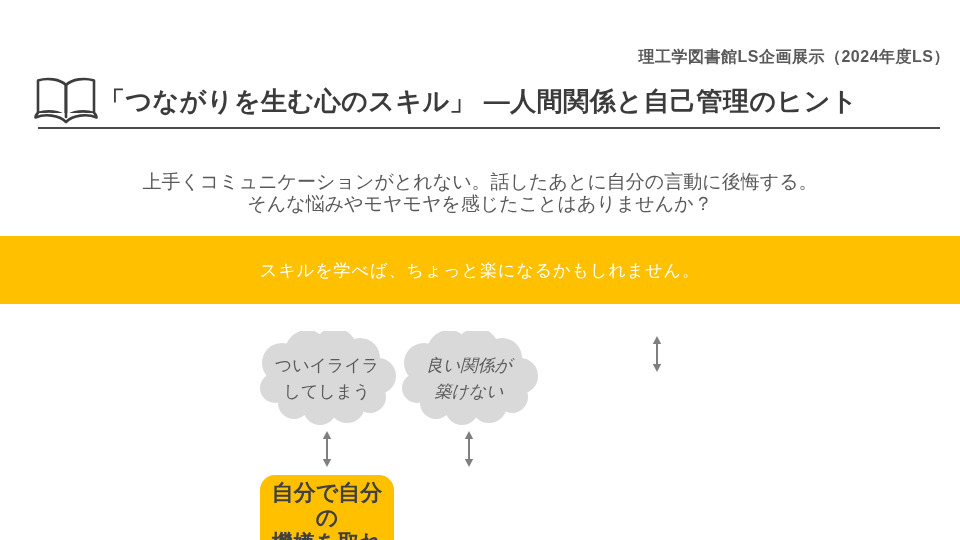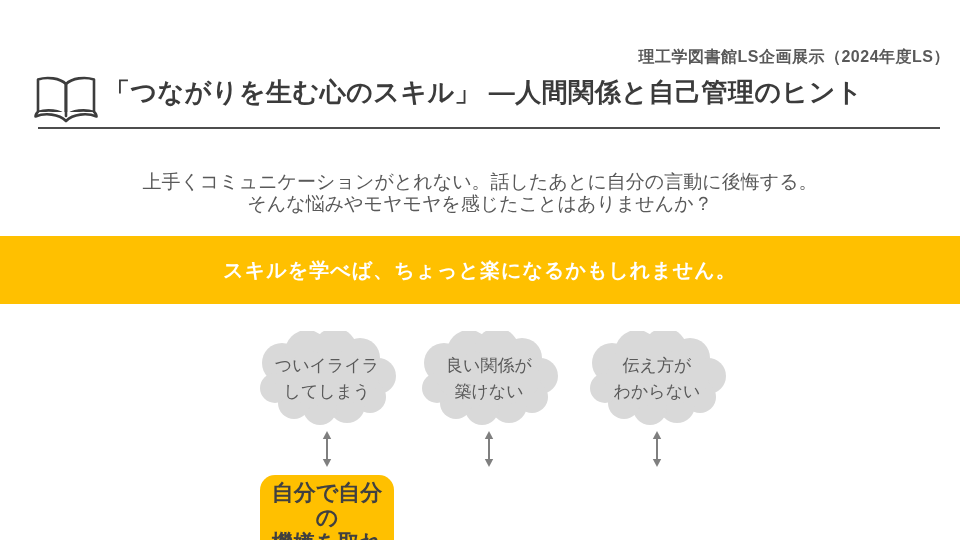--- a/index.html
+++ b/index.html
@@ -29,21 +29,21 @@
     letter-spacing: 0.5px;
   }
 
   
   .header {
     position: absolute;
     left: 33px;
     top: 44px;
     height: 52px;
     display: flex;
-    gap: 5px;
+    align-items: center;
   }
   .book-icon { width: 66px; height: 50px; display: block; }
   .title {
     margin: 0;
     font-size: 26px;
     font-weight: bold;
     color: #3b3b3b;
     white-space: nowrap;
     letter-spacing: 0.5px;
   }
@@ -76,36 +76,36 @@
     left: 0;
     width: 960px;
     height: 68px;
     background: #FFC000;
     display: flex;
     align-items: center;
     justify-content: center;
   }
   .banner-text {
     color: #ffffff;
-    font-size: 20px;
-    font-weight: bold;
+    font-size: 17px;
+    font-weight: normal;
     letter-spacing: 1px;
   }
 
   
   .column {
     position: absolute;
     top: 300px;
     width: 150px;
     display: flex;
     flex-direction: column;
     align-items: center;
   }
   .col-0 { left: 252px; }
-  .col-1 { left: 414px; }
+  .col-1 { left: 394px; font-style: italic; }
   .col-2 { left: 582px; }
 
   .cloud {
     position: relative;
     width: 150px;
     height: 95px;
     flex: 0 0 auto;
   }
   .cloud svg { position: absolute; inset: 0; width: 100%; height: 100%; }
   .cloud-label {
@@ -230,39 +230,20 @@
 築けない</span>
     </div>
     <svg class="arrow-icon" viewBox="0 0 14 36" aria-hidden="true">
       <line x1="7" y1="7" x2="7" y2="29" stroke="#7f7f7f" stroke-width="2"></line>
       <polygon points="7,0 2.8,8 11.2,8" fill="#7f7f7f"></polygon>
       <polygon points="7,36 2.8,28 11.2,28" fill="#7f7f7f"></polygon>
     </svg>
   </div>
 
   <div class="column col-2">
-    <div class="cloud">
-      <svg viewBox="0 0 150 95" aria-hidden="true">
-        <g fill="#D9D9D9">
-          <circle cx="30" cy="32" r="20"></circle>
-            <circle cx="55" cy="21" r="22"></circle>
-          <circle cx="83" cy="19" r="22"></circle>
-            <circle cx="108" cy="27" r="20"></circle>
-          <circle cx="126" cy="45" r="18"></circle>
-            <circle cx="118" cy="66" r="16"></circle>
-          <circle cx="95" cy="74" r="18"></circle>
-            <circle cx="68" cy="77" r="17"></circle>
-          <circle cx="42" cy="72" r="16"></circle>
-            <circle cx="23" cy="57" r="15"></circle>
-          <ellipse cx="75" cy="48" rx="52" ry="27"></ellipse>
-        </g>
-      </svg>
-      <span class="cloud-label pre">伝え方が
-わからない</span>
-    </div>
     <svg class="arrow-icon" viewBox="0 0 14 36" aria-hidden="true">
       <line x1="7" y1="7" x2="7" y2="29" stroke="#7f7f7f" stroke-width="2"></line>
       <polygon points="7,0 2.8,8 11.2,8" fill="#7f7f7f"></polygon>
       <polygon points="7,36 2.8,28 11.2,28" fill="#7f7f7f"></polygon>
     </svg>
   </div>
 
 </div>
 
 </body></html>

